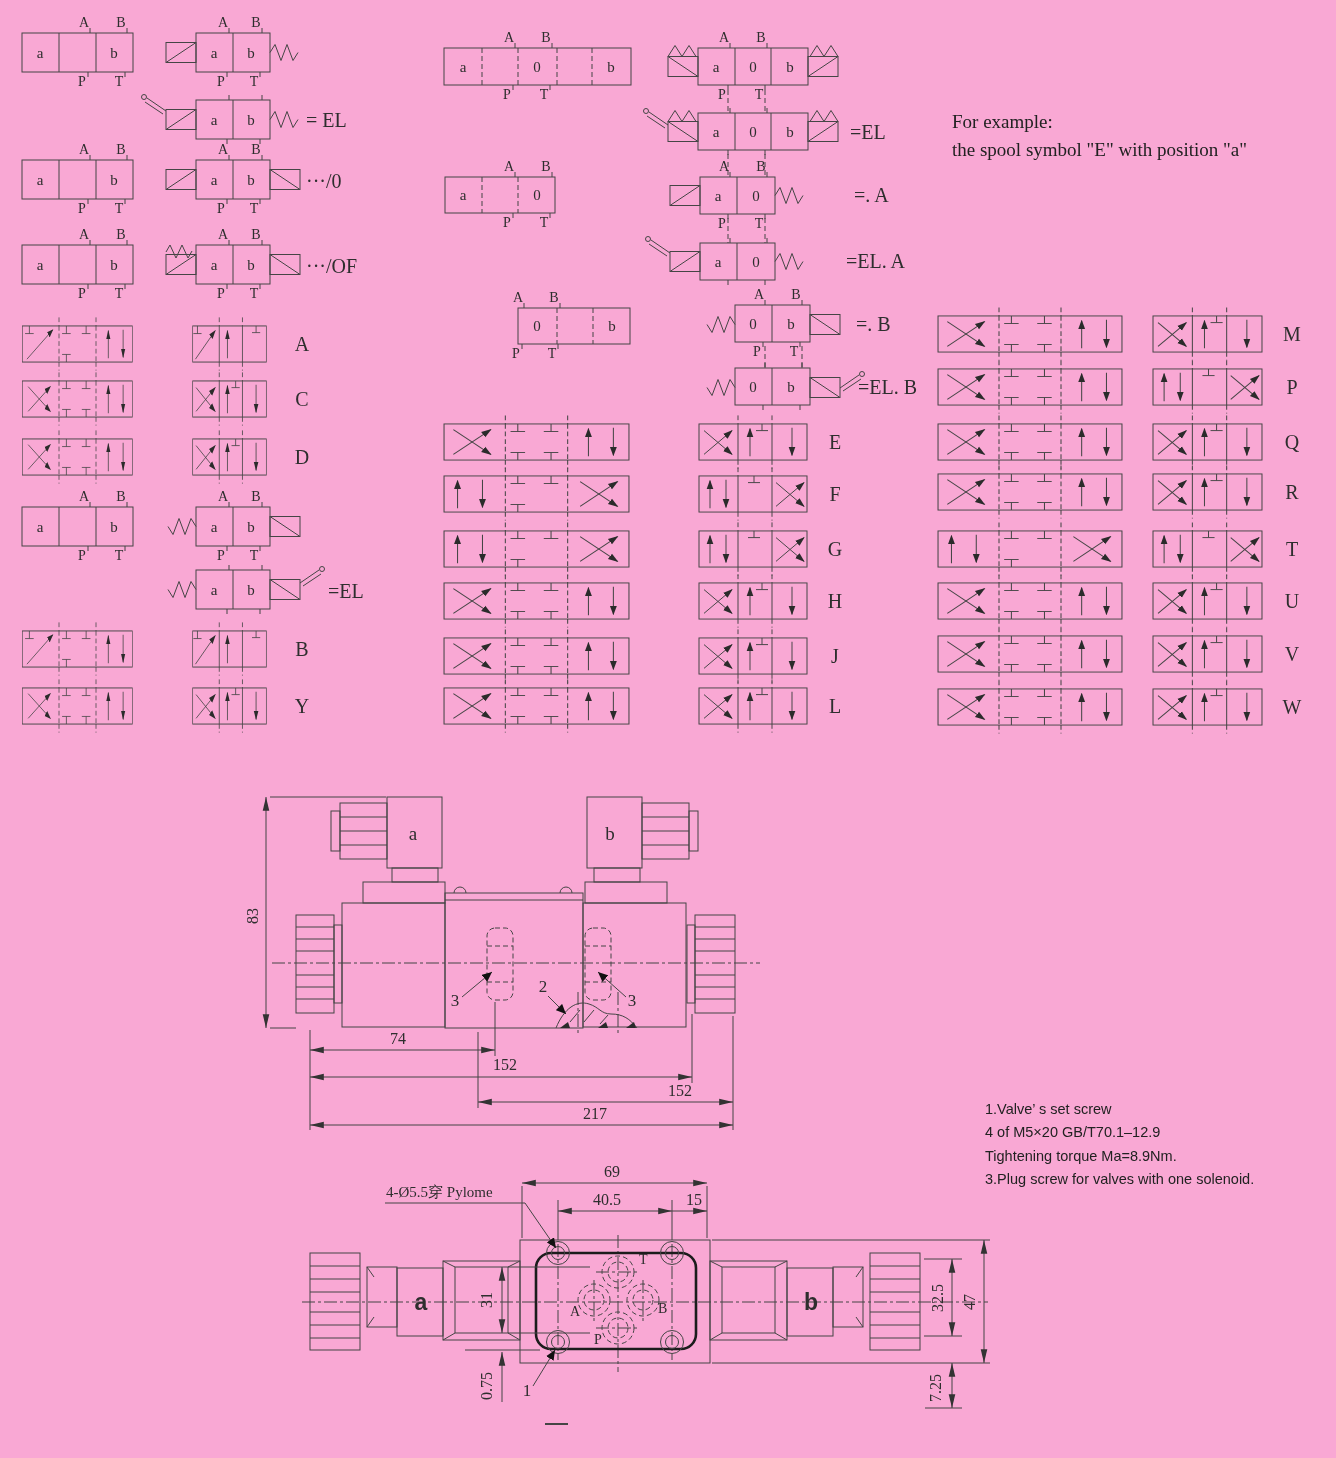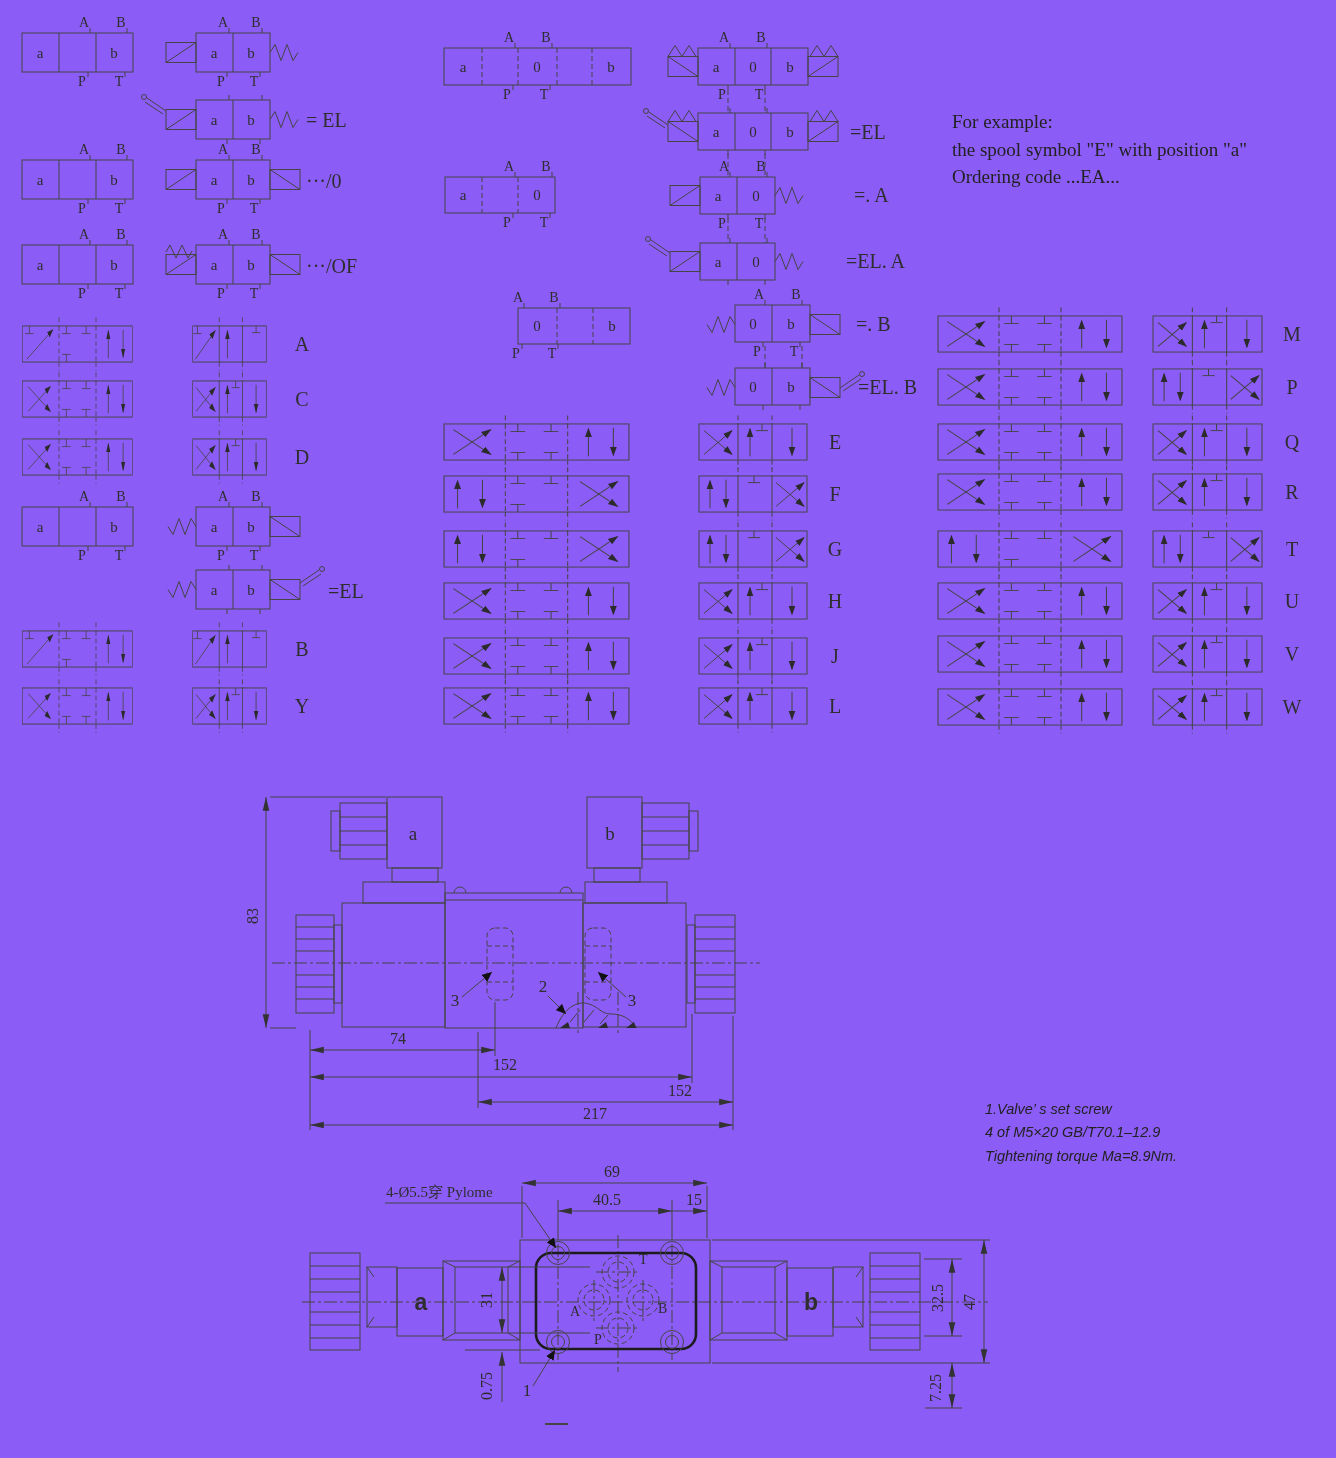--- a/index.html
+++ b/index.html
@@ -1,31 +1,31 @@
 <!DOCTYPE html>
 <html><head>
 <meta charset="utf-8">
 <style>
   html,body{margin:0;padding:0;background:#fff;}
-  #page{position:relative;width:1336px;height:1458px;background:#8b5cf6;overflow:hidden;}
+  #page{position:relative;width:1336px;height:1458px;background:#f9a8d4;overflow:hidden;}
   svg text{font-family:"Liberation Serif",serif;fill:#2e2e2e;stroke:none;}
   .port{font-size:14px;}
   .cell{font-size:15px;}
   .let{font-size:20px;}
   .code{font-size:20px;}
   .dim{font-size:16px;}
   .callout{font-size:17px;}
   .holnote{font-size:15px;}
   .bold-ab{font-family:"Liberation Sans",sans-serif;font-weight:bold;font-size:23px;}
   .dsh{stroke-dasharray:5 3;}
   .cl{stroke-dasharray:13 3 3 3;}
   symbol{overflow:visible;}
   .textblock{position:absolute;color:#222;}
   #example-block{left:952px;top:108px;width:370px;font-family:"Liberation Serif",serif;font-size:19px;line-height:1.45;}
-  #notes-block{left:985px;top:1098px;width:345px;font-family:"Liberation Sans",sans-serif;font-size:14.5px;line-height:1.62;font-style:italic;}
+  #notes-block{left:985px;top:1098px;width:345px;font-family:"Liberation Sans",sans-serif;font-size:14.5px;line-height:1.62;}
 </style>
 </head>
 <body>
 
 <div id="page">
 
 <svg id="art" width="1336" height="1458" viewBox="0 0 1336 1458">
 <defs>
   <marker id="m-sa" viewBox="0 0 10 10" refX="9" refY="5" markerWidth="10" markerHeight="10" orient="auto">
           <path d="M0,1.6 L10,5 L0,8.4 z" fill="#2b2b2b" stroke="none"></path>
@@ -683,23 +683,23 @@
     <line x1="952" y1="1363" x2="952" y2="1408" marker-start="url(#m-dim)" marker-end="url(#m-dim)"></line>
     <text class="dim" transform="translate(941,1388) rotate(-90)" text-anchor="middle">7.25</text>
   </g>
 </g>
 </svg>
 
 
 <div id="example-block" class="textblock">
   <div>For example:</div>
   <div>the spool symbol "E" with position "a"</div>
-  <div>Ordering code ...EA...</div>
 </div>
 
 
 <div id="notes-block" class="textblock">
   <div>1.Valve’ s set screw</div>
   <div>4 of M5×20 GB/T70.1–12.9</div>
   <div>Tightening torque Ma=8.9Nm.</div>
+  <div>3.Plug screw for valves with one solenoid.</div>
 </div>
 
 </div>
 
 </body></html>

